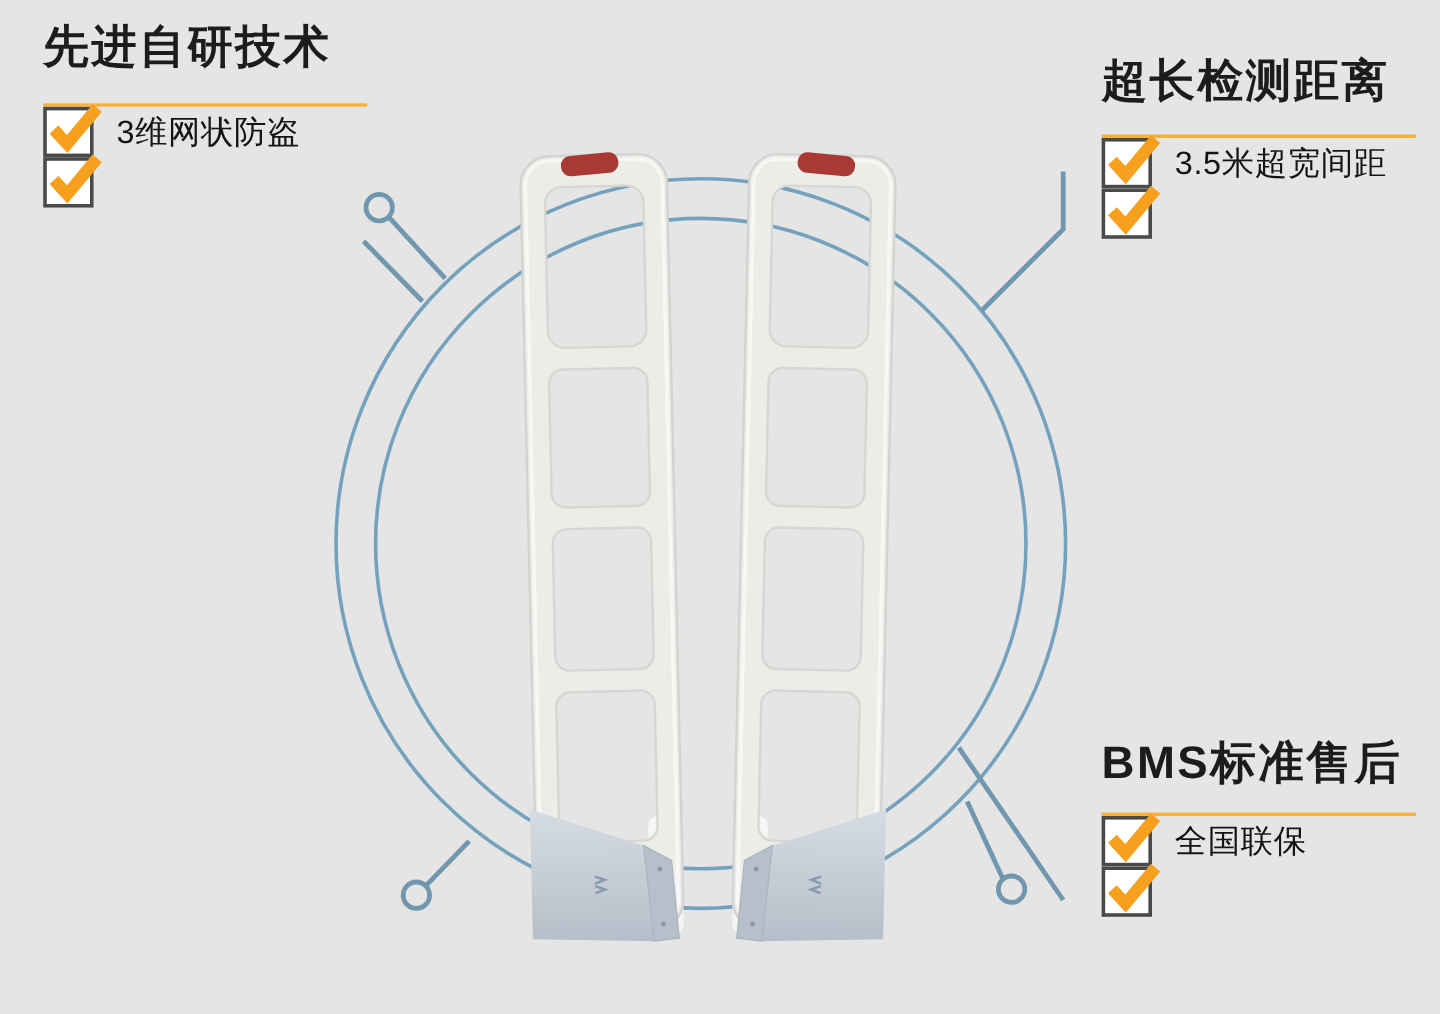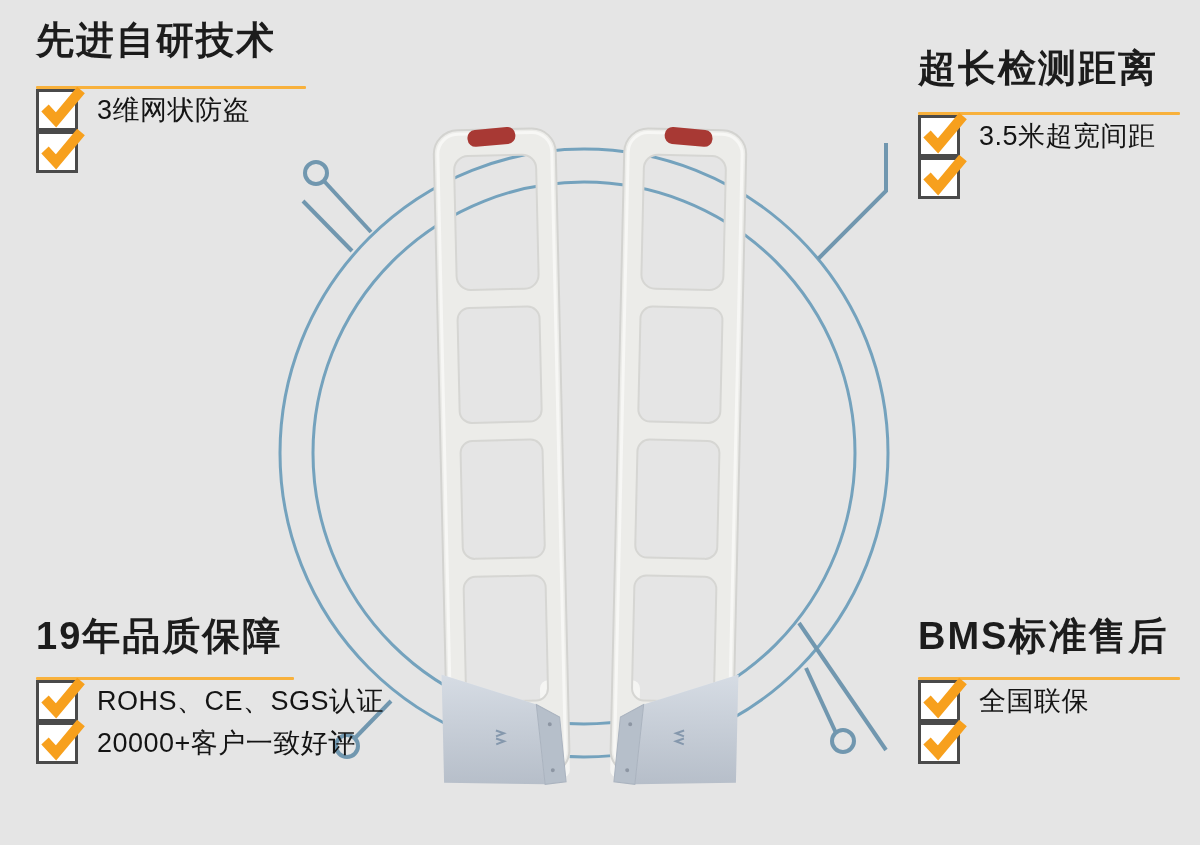--- a/index.html
+++ b/index.html
@@ -135,40 +135,20 @@
     </div>
     <div class="item">
       <span class="checkbox">
         <svg viewBox="0 0 48 48">
             <polyline points="7,27 18,39 43,9" fill="none" stroke="#F7A01D" stroke-width="10"></polyline>
           </svg>
       </span>
     </div>
   </div>
 
-  <div class="block bl">
-    <div class="heading">19年品质保障</div>
-    <div class="rule"></div>
-    <div class="item">
-      <span class="checkbox">
-        <svg viewBox="0 0 48 48">
-            <polyline points="7,27 18,39 43,9" fill="none" stroke="#F7A01D" stroke-width="10"></polyline>
-          </svg>
-      </span>
-      <span class="item-label">ROHS、CE、SGS认证</span>
-    </div>
-    <div class="item">
-      <span class="checkbox">
-        <svg viewBox="0 0 48 48">
-            <polyline points="7,27 18,39 43,9" fill="none" stroke="#F7A01D" stroke-width="10"></polyline>
-          </svg>
-      </span>
-      <span class="item-label">20000+客户一致好评</span>
-    </div>
-  </div>
 
   <div class="block br">
     <div class="heading">BMS标准售后</div>
     <div class="rule"></div>
     <div class="item">
       <span class="checkbox">
         <svg viewBox="0 0 48 48">
             <polyline points="7,27 18,39 43,9" fill="none" stroke="#F7A01D" stroke-width="10"></polyline>
           </svg>
       </span>

